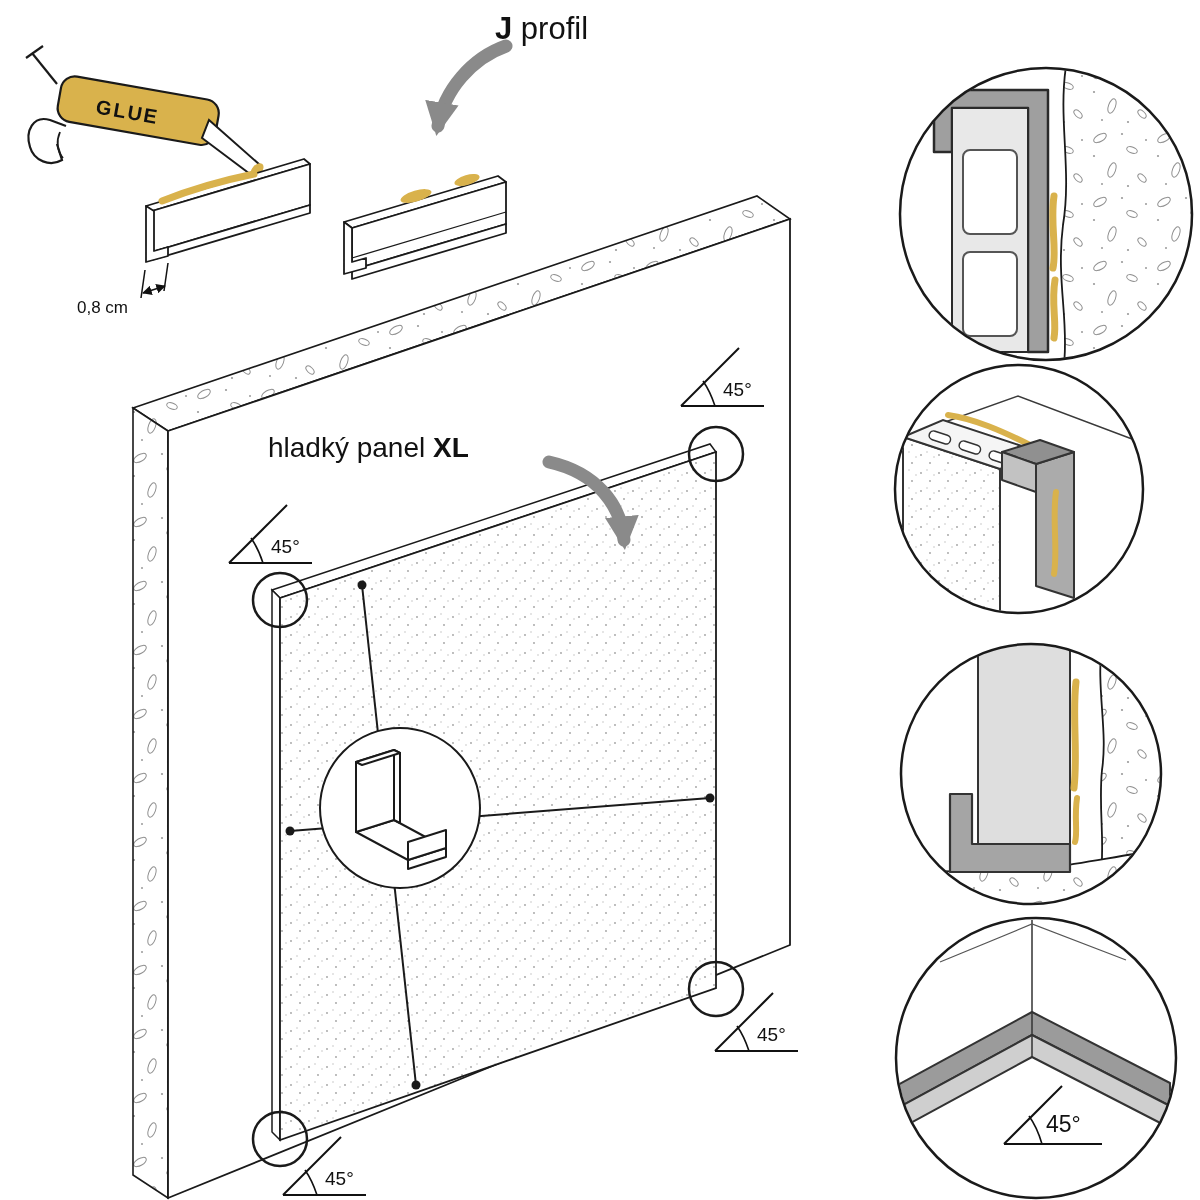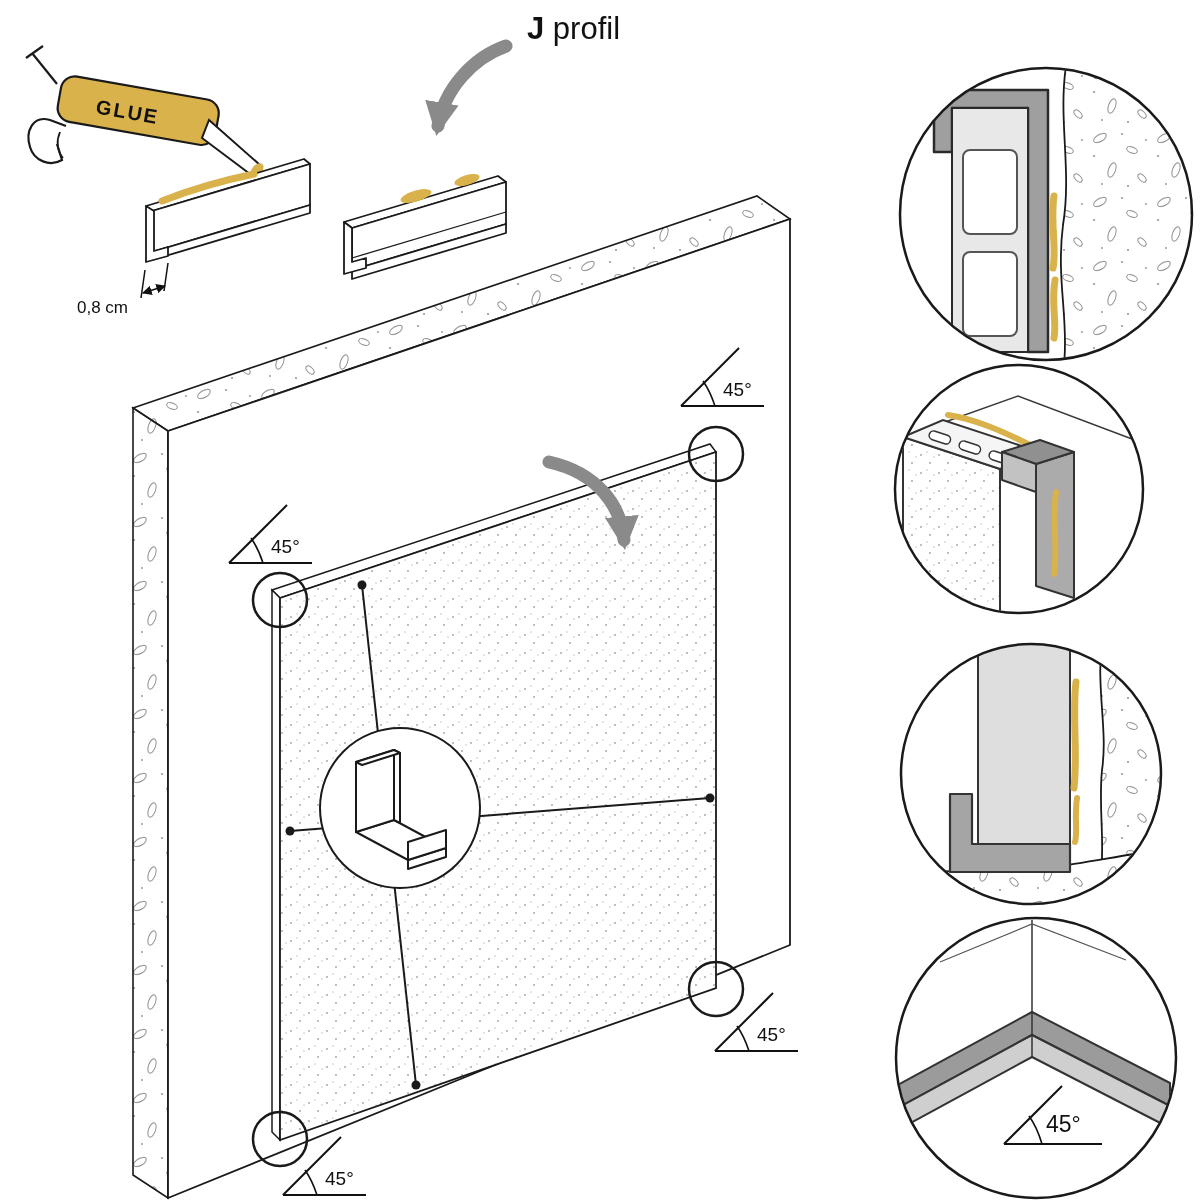--- a/index.html
+++ b/index.html
@@ -1,21 +1,21 @@
 <!DOCTYPE html>
 <html><head>
 <meta charset="utf-8">
 <style>
   *{margin:0;padding:0;box-sizing:border-box}
   html,body{width:1200px;height:1200px;background:#fff;
     font-family:"Liberation Sans","DejaVu Sans",sans-serif;color:#111}
   .canvas{position:relative;width:1200px;height:1200px;overflow:hidden;background:#fff}
   .canvas>svg{position:absolute;left:0;top:0}
   .label{position:absolute;white-space:pre;line-height:1.1}
-  #title{left:527px;top:12px;font-size:31px}
+  #title{left:495px;top:12px;font-size:31px}
   #title b{font-weight:700}
   #panel-label{left:268px;top:433px;font-size:28px}
   #panel-label b{font-weight:700}
   svg text{font-family:"Liberation Sans","DejaVu Sans",sans-serif;fill:#111}
   .ang{stroke:#111;stroke-width:2;fill:none}
   .angarc{stroke:#111;stroke-width:1.6;fill:none}
   .angtxt{font-size:19px}
   .angtxt-lg{font-size:23px}
   .ol{stroke:#1a1a1a;fill:#fff}
 </style>
@@ -216,13 +216,14 @@
     <path class="ang" d="M1004,1144 H1102"></path>
     <path class="ang" d="M1004,1144 L1062,1086"></path>
     <path class="angarc" d="M1042,1144 Q1037,1127 1029,1116"></path>
     <text class="angtxt-lg" x="1046" y="1132">45°</text>
   </g>
 </g>
 <circle cx="1036" cy="1058" r="140" fill="none" stroke="#1a1a1a" stroke-width="2.5"></circle>
 </svg>
 
 <div class="label" id="title"><b>J</b><span> profil</span></div>
+<div class="label" id="panel-label"><span>hladký panel </span><b>XL</b></div>
 </div>
 
 </body></html>

